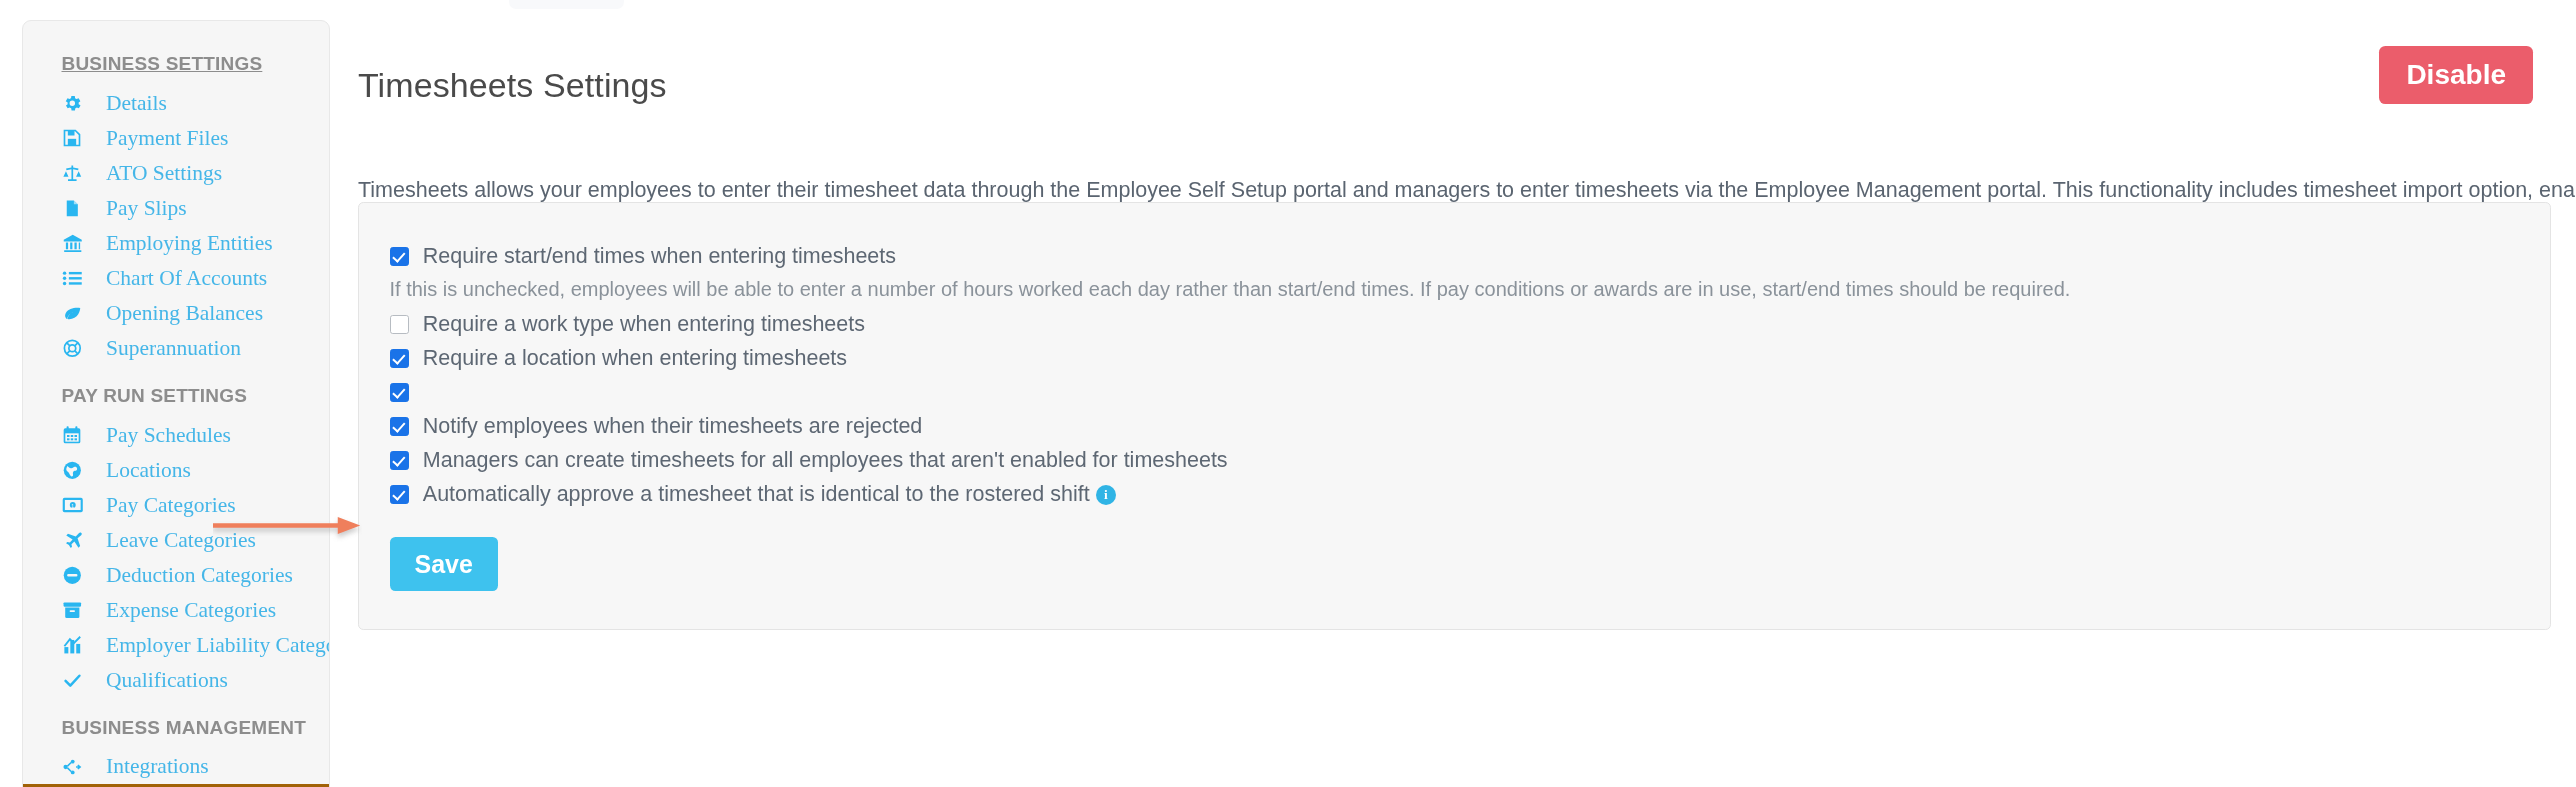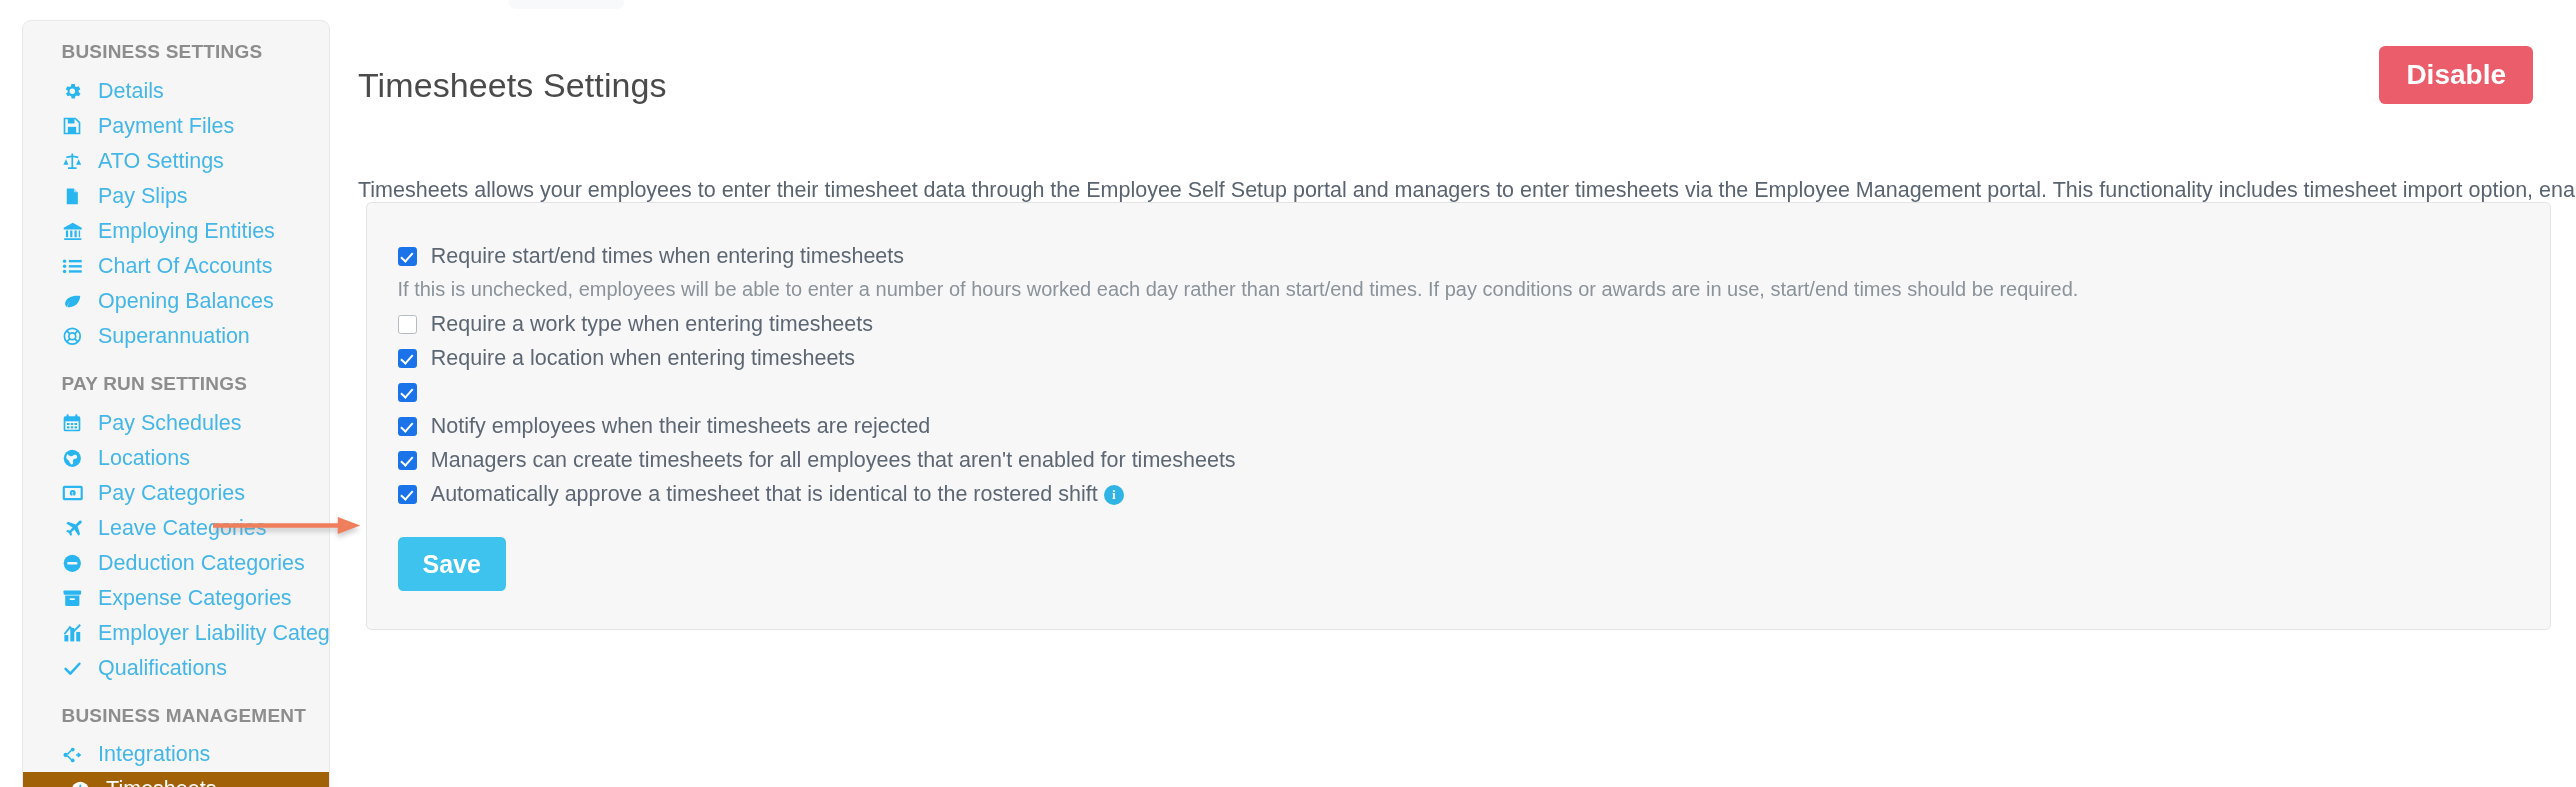--- a/index.html
+++ b/index.html
@@ -39,21 +39,21 @@
     overflow: hidden;
   }
   .side-group-title {
     color: #8d8d8d;
     font-size: 19px;
     font-weight: bold;
     letter-spacing: 0.2px;
     padding: 0 0 10.8px 39px;
     margin-top: 19px;
   }
-  .side-group-title.first { margin-top: 4px; }
+  .side-group-title.first { margin-top: 16px; text-decoration: underline; }
   .side-item {
     display: flex;
     align-items: center;
     height: 35px;
     padding-left: 39px;
     color: #45b6e8;
     font-size: 21.5px;
     text-decoration: none;
     white-space: nowrap;
   }
@@ -61,21 +61,21 @@
     width: 30.5px;
     min-width: 30.5px;
     display: inline-flex;
     align-items: center;
     justify-content: flex-start;
     color: #29b6f0;
     font-size: 20.6px;
     line-height: 1;
   }
   .side-item .ico svg { display:block; }
-  .side-item .lbl { margin-left: 6px; }
+  .side-item .lbl { margin-left: 14px; font-family: Liberation Serif, serif; }
   .side-item.active {
     background: #a16207;
     color: #ffffff;
     margin-left: -0.9px;
     margin-right: -0.9px;
     padding-left: 48px;
   }
   .side-item.active .ico { color: #ffffff; }
 
   
@@ -117,21 +117,21 @@
     left: 0; top: 154px;
     right: 25px;
     font-size: 21.5px;
     color: #5a6470;
     line-height: 1.35;
     white-space: nowrap;
   }
 
   .panel {
     position: absolute;
-    left: 8px; top: 202px;
+    left: 0; top: 202px;
     right: 25px;
     height: 428px;
     background: #f7f7f7;
     border: 0.9px solid #e4e4e4;
     border-radius: 5.4px;
   }
 
   .checkrow {
     display: flex;
     align-items: flex-start;

